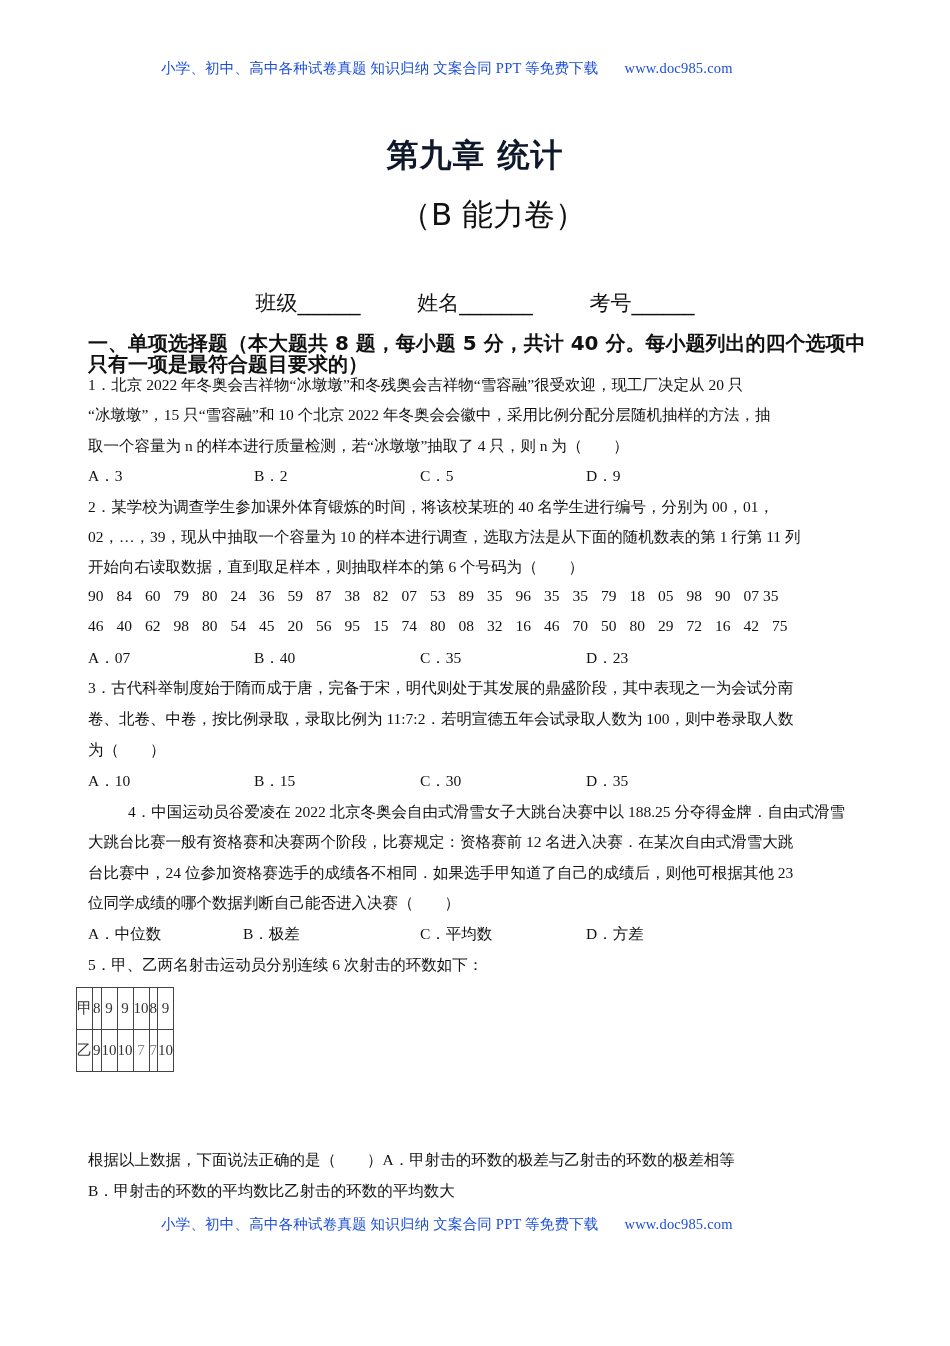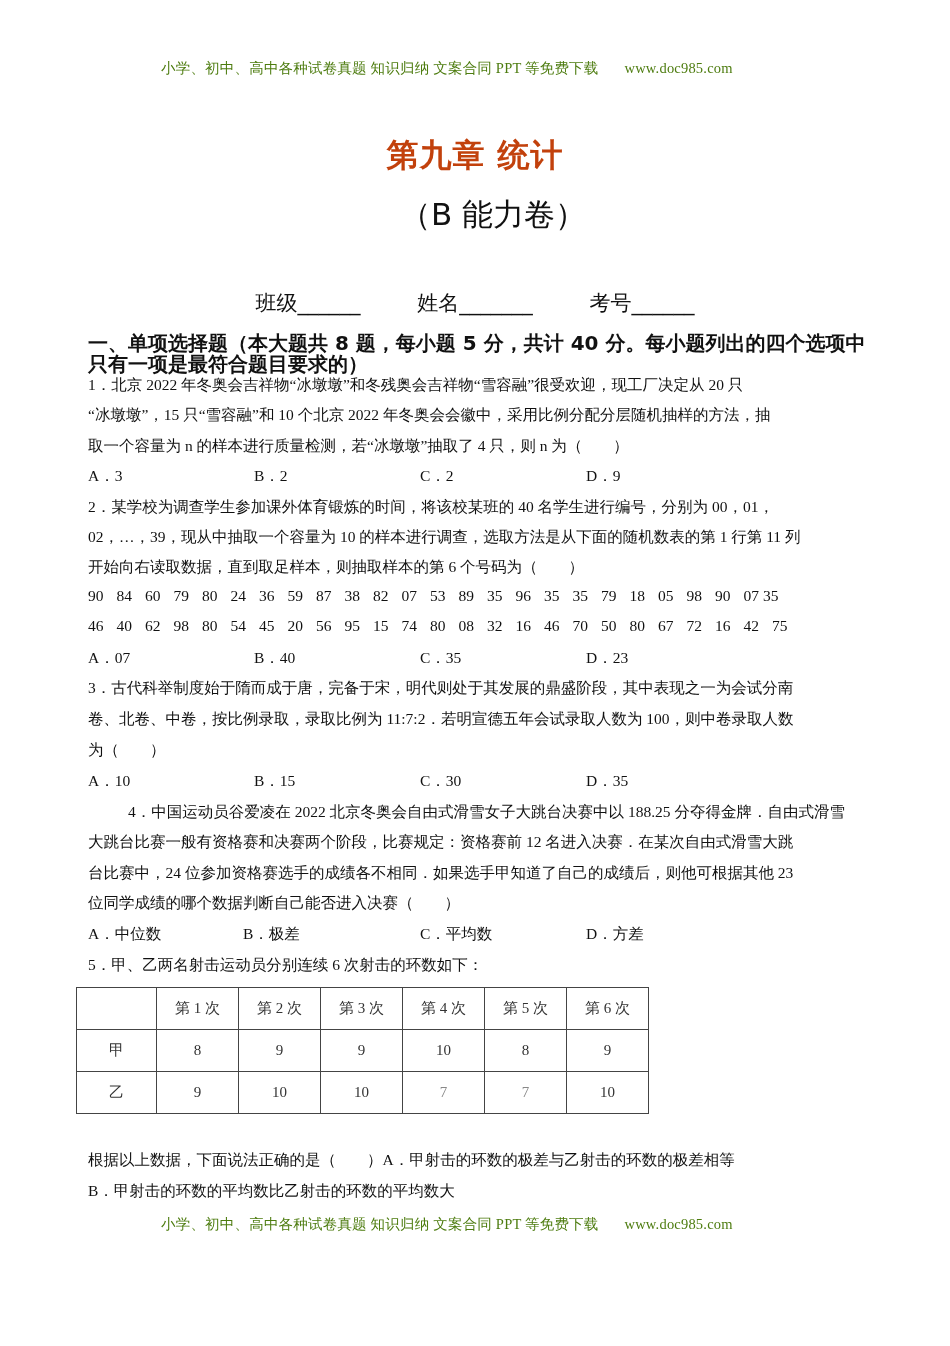--- a/index.html
+++ b/index.html
@@ -1,22 +1,22 @@
 <!DOCTYPE html>
 <html><head>
 <meta charset="utf-8">
 <style>
   html, body { margin:0; padding:0; background:#ffffff; }
   body { width:950px; height:1346px; position:relative; overflow:hidden;
          font-family:"Liberation Serif","DejaVu Serif",serif; color:#111; }
   .abs { position:absolute; white-space:nowrap; }
-  .banner { font-size:14.5px; color:#4d7c0f; letter-spacing:0.2px; }
+  .banner { font-size:14.5px; color:#1d4ed8; letter-spacing:0.2px; }
   .banner .url { margin-left:26px; }
   .title { left:0; width:950px; text-align:center; font-family:"DejaVu Sans","Liberation Sans",sans-serif;
-           font-weight:bold; font-size:32px; letter-spacing:1px; color:#c2410c; }
+           font-weight:bold; font-size:32px; letter-spacing:1px; color:#0f172a; }
   .subtitle { left:0; width:950px; text-align:center; font-family:"DejaVu Sans","Liberation Sans",sans-serif;
               font-size:31px; color:#111; }
   .fields { top:289px; left:0; width:950px; text-align:center; font-family:"DejaVu Sans","Liberation Sans",sans-serif;
             font-size:21px; }
   .fields span.f { display:inline-block; margin:0 25px; }
   .section { left:88px; width:790px; font-family:"DejaVu Sans","Liberation Sans",sans-serif; font-weight:bold;
              font-size:20px; line-height:21px; white-space:normal; }
   .q { left:88px; font-size:15.5px; line-height:20px; }
   .opt { font-size:15.5px; }
   .rnd { left:88px; font-size:15.5px; word-spacing:0; }
@@ -45,33 +45,33 @@
 </div>
 
 <div class="abs section" style="top:333px;">一、单项选择题（本大题共 8 题，每小题 5 分，共计 40 分。每小题列出的四个选项中只有一项是最符合题目要求的）</div>
 
 <div>
   <div class="abs q" style="top:375px;">1．北京 2022 年冬奥会吉祥物“冰墩墩”和冬残奥会吉祥物“雪容融”很受欢迎，现工厂决定从 20 只</div>
   <div class="abs q" style="top:405px;">“冰墩墩”，15 只“雪容融”和 10 个北京 2022 年冬奥会会徽中，采用比例分配分层随机抽样的方法，抽</div>
   <div class="abs q" style="top:436px;">取一个容量为 n 的样本进行质量检测，若“冰墩墩”抽取了 4 只，则 n 为（　　）</div>
   <div class="abs opt" style="top:466px;left:88px;">A．3</div>
   <div class="abs opt" style="top:466px;left:254px;">B．2</div>
-  <div class="abs opt" style="top:466px;left:420px;">C．2</div>
+  <div class="abs opt" style="top:466px;left:420px;">C．5</div>
   <div class="abs opt" style="top:466px;left:586px;">D．9</div>
 </div>
 
 <div>
   <div class="abs q" style="top:497px;">2．某学校为调查学生参加课外体育锻炼的时间，将该校某班的 40 名学生进行编号，分别为 00，01，</div>
   <div class="abs q" style="top:527px;">02，…，39，现从中抽取一个容量为 10 的样本进行调查，选取方法是从下面的随机数表的第 1 行第 11 列</div>
   <div class="abs q" style="top:557px;">开始向右读取数据，直到取足样本，则抽取样本的第 6 个号码为（　　）</div>
   <div class="abs rnd" style="top:587px;">
     <span>90</span><span>84</span><span>60</span><span>79</span><span>80</span><span>24</span><span>36</span><span>59</span><span>87</span><span>38</span><span>82</span><span>07</span><span>53</span><span>89</span><span>35</span><span>96</span><span>35</span><span>35</span><span>79</span><span>18</span><span>05</span><span>98</span><span>90</span><span style="width:auto">07 35</span>
   </div>
   <div class="abs rnd" style="top:617px;">
-    <span>46</span><span>40</span><span>62</span><span>98</span><span>80</span><span>54</span><span>45</span><span>20</span><span>56</span><span>95</span><span>15</span><span>74</span><span>80</span><span>08</span><span>32</span><span>16</span><span>46</span><span>70</span><span>50</span><span>80</span><span>67</span><span>72</span><span>16</span><span>42</span><span>75</span>
+    <span>46</span><span>40</span><span>62</span><span>98</span><span>80</span><span>54</span><span>45</span><span>20</span><span>56</span><span>95</span><span>15</span><span>74</span><span>80</span><span>08</span><span>32</span><span>16</span><span>46</span><span>70</span><span>50</span><span>80</span><span>29</span><span>72</span><span>16</span><span>42</span><span>75</span>
   </div>
   <div class="abs opt" style="top:648px;left:88px;">A．07</div>
   <div class="abs opt" style="top:648px;left:254px;">B．40</div>
   <div class="abs opt" style="top:648px;left:420px;">C．35</div>
   <div class="abs opt" style="top:648px;left:586px;">D．23</div>
 </div>
 
 <div>
   <div class="abs q" style="top:678px;">3．古代科举制度始于隋而成于唐，完备于宋，明代则处于其发展的鼎盛阶段，其中表现之一为会试分南</div>
   <div class="abs q" style="top:709px;">卷、北卷、中卷，按比例录取，录取比例为 11:7:2．若明宣德五年会试录取人数为 100，则中卷录取人数</div>
@@ -91,29 +91,20 @@
   <div class="abs opt" style="top:924px;left:243px;">B．极差</div>
   <div class="abs opt" style="top:924px;left:420px;">C．平均数</div>
   <div class="abs opt" style="top:924px;left:586px;">D．方差</div>
 </div>
 
 <div>
   <div class="abs q" style="top:955px;">5．甲、乙两名射击运动员分别连续 6 次射击的环数如下：</div>
 
   <table class="score">
     <tbody>
-        <tr>
-      <td class="c0"></td>
-      <td class="cn">第 1 次</td>
-      <td class="cn">第 2 次</td>
-      <td class="cn">第 3 次</td>
-      <td class="cn">第 4 次</td>
-      <td class="cn">第 5 次</td>
-      <td class="cn">第 6 次</td>
-    </tr>
     <tr>
       <td>甲</td>
       <td>8</td>
       <td>9</td>
       <td>9</td>
       <td>10</td>
       <td>8</td>
       <td>9</td>
     </tr>
     <tr>

